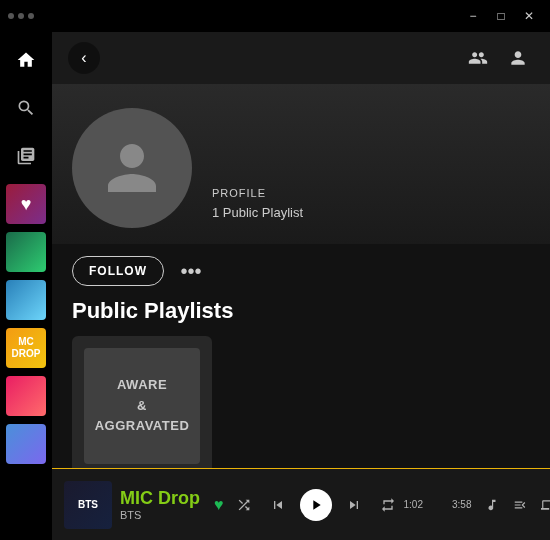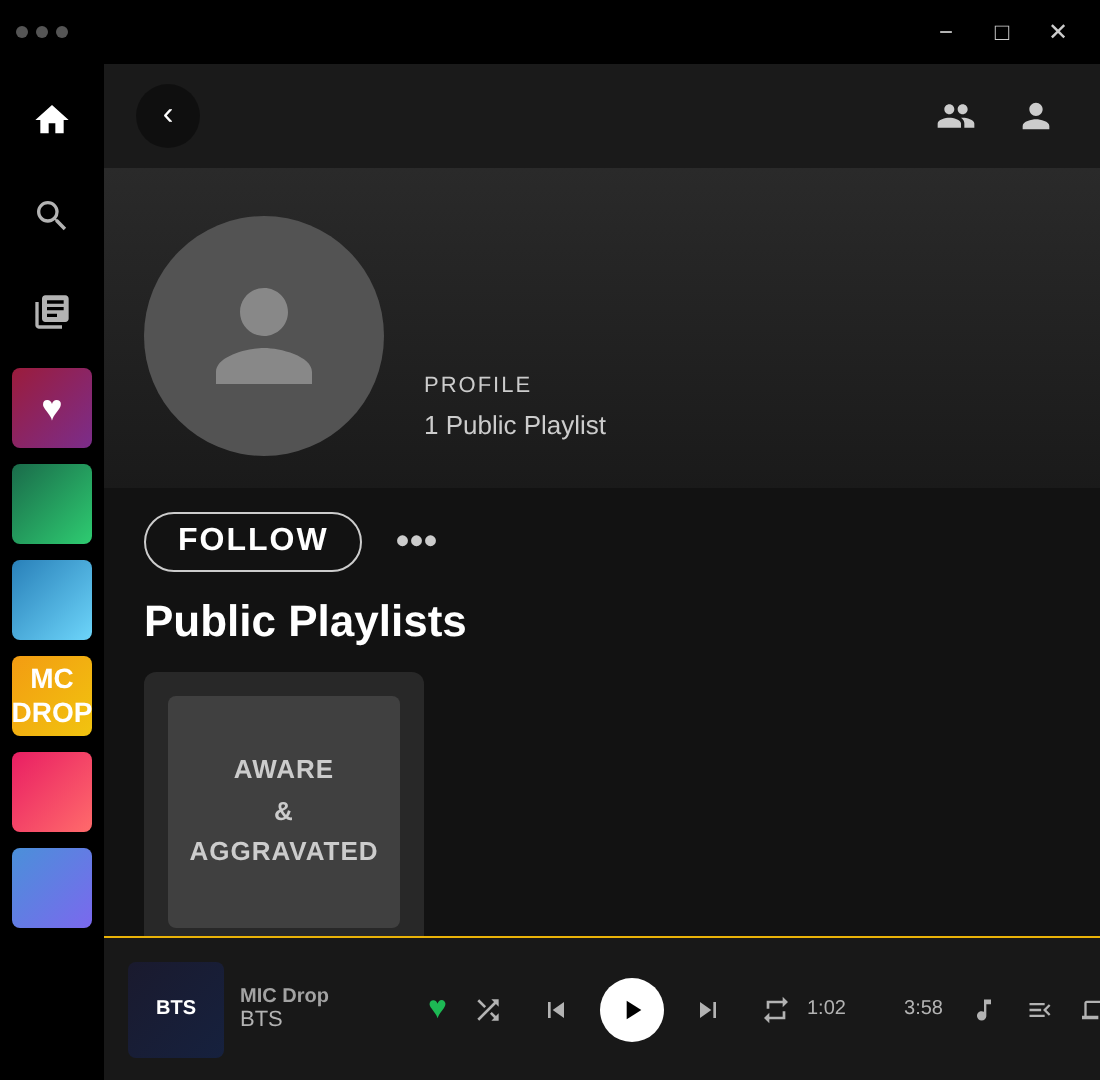--- a/index.html
+++ b/index.html
@@ -188,21 +188,21 @@
       gap: 12px;
       flex-shrink: 0;
     }
     .follow-btn {
       height: 30px;
       padding: 0 16px;
       background: transparent;
       border: 1px solid #ccc;
       border-radius: 15px;
       color: #fff;
-      font-size: 16px;
+      font-size: 12px;
       font-weight: 700;
       letter-spacing: 1px;
       text-transform: uppercase;
       cursor: pointer;
     }
     .more-btn {
       background: transparent;
       border: none;
       color: #ccc;
       font-size: 20px;
@@ -280,23 +280,23 @@
       display: flex;
       align-items: center;
       justify-content: center;
       font-size: 20px;
     }
     .now-playing-info {
       min-width: 80px;
       flex-shrink: 0;
     }
     .now-playing-title {
-      font-size: 10px;
+      font-size: 18px;
       font-weight: 600;
-      color: #a3a3a3;
+      color: #84cc16;
       white-space: nowrap;
     }
     .now-playing-artist {
       font-size: 11px;
       color: #b3b3b3;
     }
     .heart-icon {
       color: #1db954;
       font-size: 16px;
       margin-left: 6px;
@@ -428,21 +428,21 @@
         <path d="M4 6H2v14c0 1.1.9 2 2 2h14v-2H4V6zm16-4H8c-1.1 0-2 .9-2 2v12c0 1.1.9 2 2 2h12c1.1 0 2-.9 2-2V4c0-1.1-.9-2-2-2zm-1 9H9V9h10v2zm-4 4H9v-2h6v2zm4-8H9V5h10v2z"></path>
       </svg>
     </div>
 
     <div class="playlist-thumb" style="background:linear-gradient(135deg,#9b1c3c,#7b2d8b)">
       <div style="width:100%;height:100%;display:flex;align-items:center;justify-content:center;font-size:18px;">♥</div>
     </div>
     <div class="playlist-thumb playlist-thumb-2"></div>
     <div class="playlist-thumb playlist-thumb-3"></div>
     <div class="playlist-thumb playlist-thumb-4">
-      <div style="width:100%;height:100%;display:flex;align-items:center;justify-content:center;font-size:14px;color:#fff;font-weight:700;text-align:center;padding:2px;line-height:1.2;">MC<br>DROP</div>
+      <div style="width:100%;height:100%;display:flex;align-items:center;justify-content:center;font-size:10px;color:#fff;font-weight:700;text-align:center;padding:2px;line-height:1.2;">MC<br>DROP</div>
     </div>
     <div class="playlist-thumb playlist-thumb-5"></div>
     <div class="playlist-thumb playlist-thumb-6"></div>
   </div>
 
   <div class="content-area">
 
     <div class="top-nav">
       <div class="top-nav-left">
         <button class="nav-btn">‹</button>

